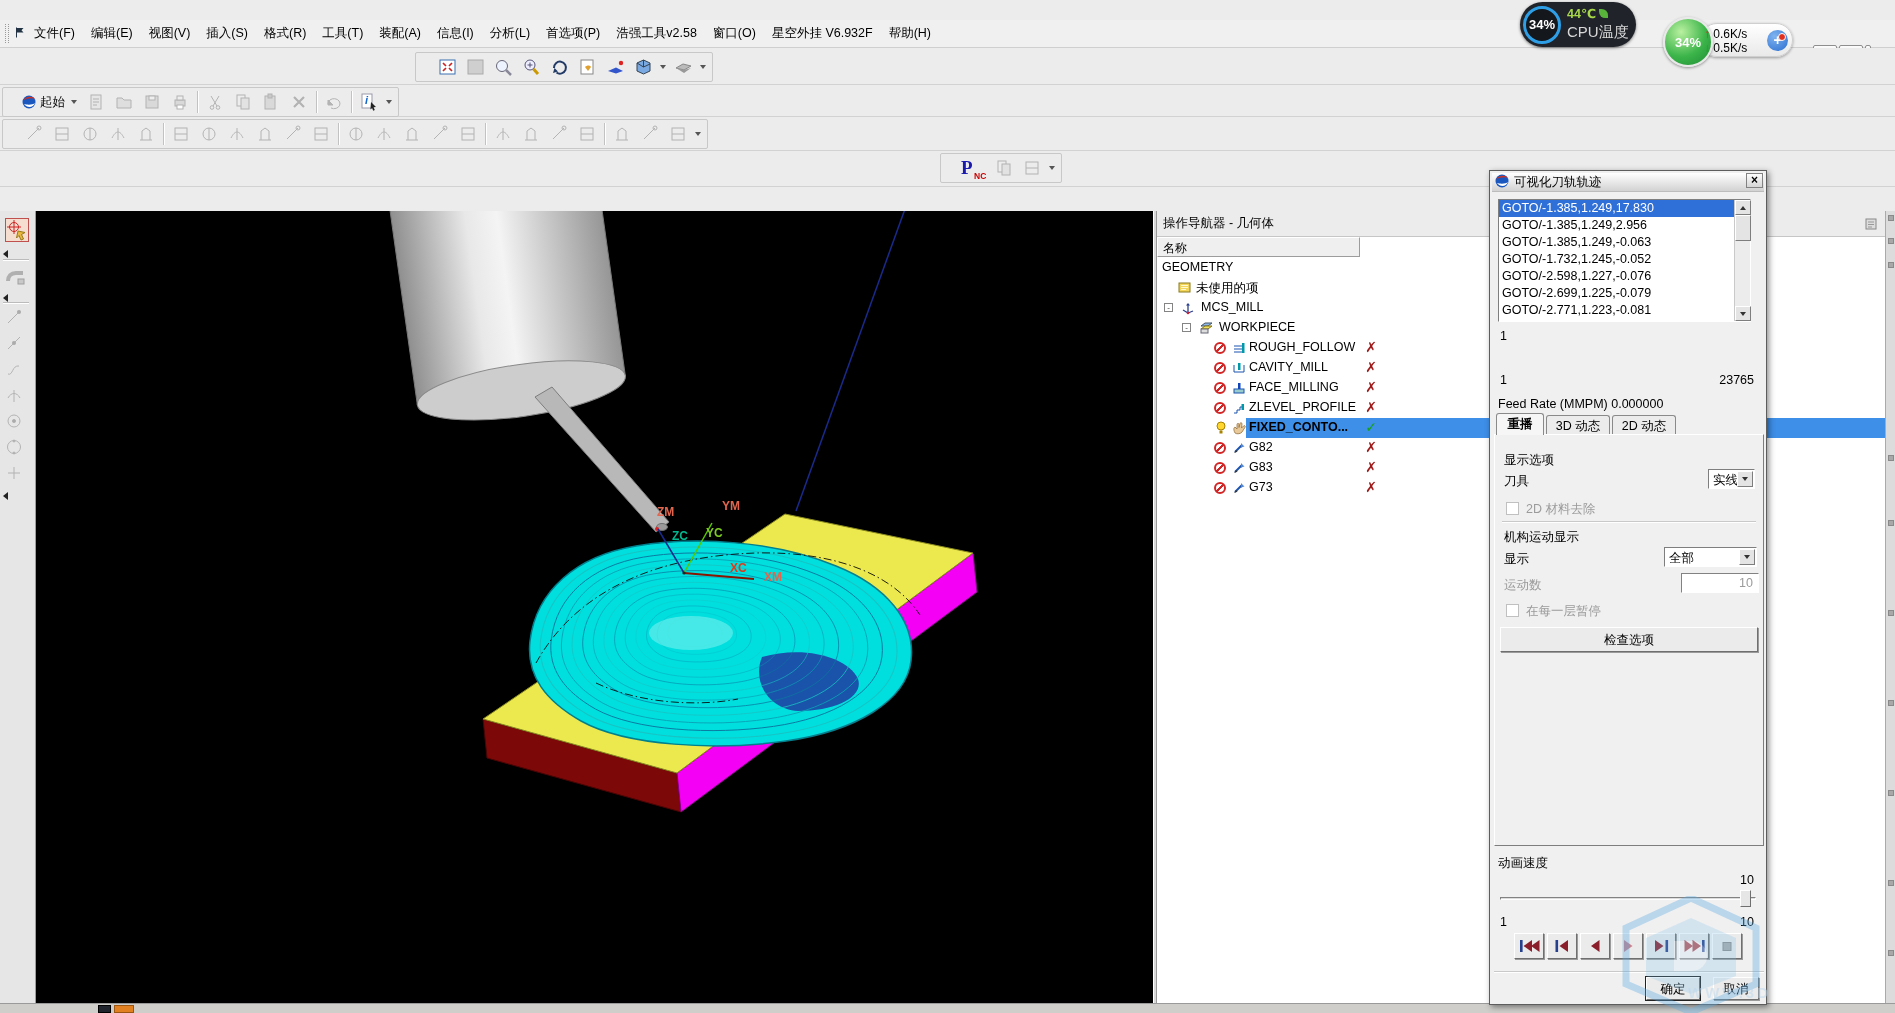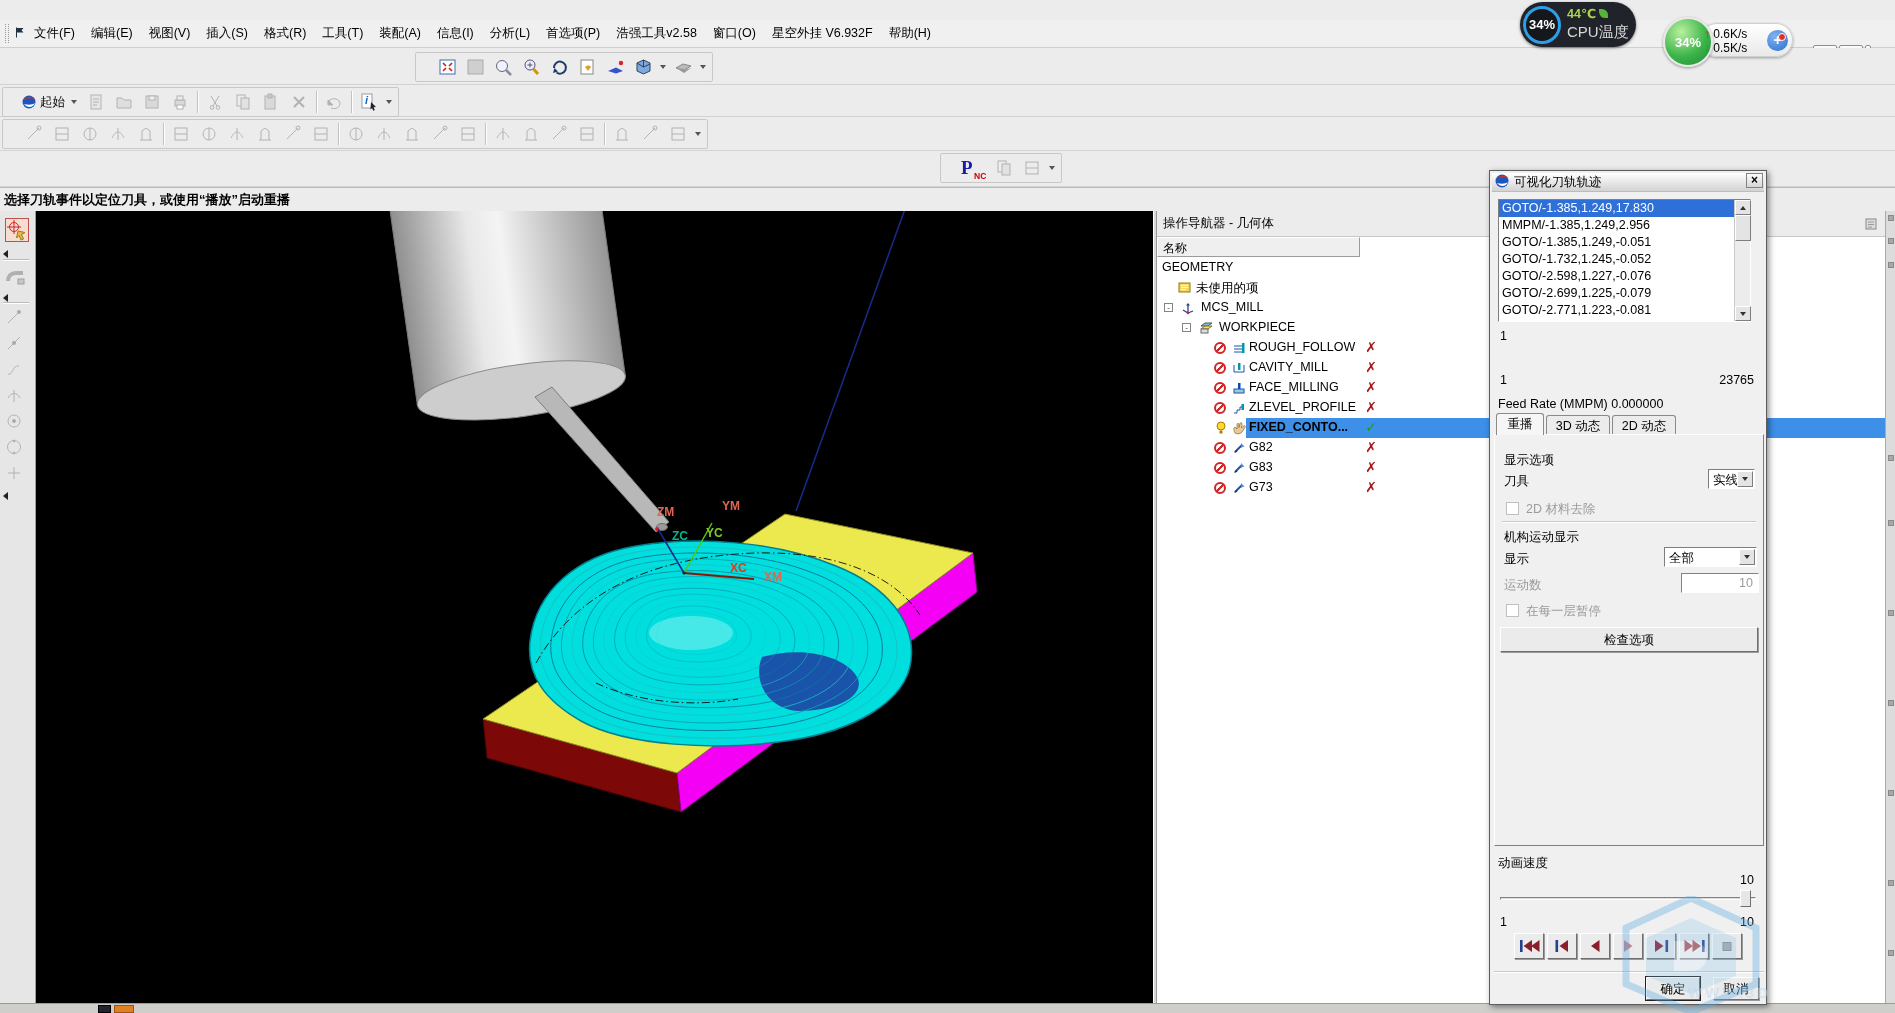--- a/index.html
+++ b/index.html
@@ -67,21 +67,21 @@
 #goto-list{position:absolute;left:8px;top:28px;width:253px;height:123px;background:#fff;border:1px solid;border-color:#7e7e7e #fff #fff #7e7e7e}
 .goto-row{height:17px;line-height:17px;padding-left:3px;font-size:12.5px;white-space:nowrap;width:236px;overflow:hidden}
 #goto-sb{position:absolute;right:0;top:0;width:16px;height:121px;background:#ececec;border-left:1px solid #c9c9c9}
 .sbbtn{position:absolute;left:0;width:16px;height:15px;background:#e4e4e4;border:1px solid;border-color:#fff #7e7e7e #7e7e7e #fff;display:flex;align-items:center;justify-content:center}
 .sbthumb{position:absolute;left:0;top:15px;width:16px;height:26px;background:#e4e4e4;border:1px solid;border-color:#fff #7e7e7e #7e7e7e #fff}
 .tri-up{width:0;height:0;border-left:3.5px solid transparent;border-right:3.5px solid transparent;border-bottom:4.5px solid #333}
 .tri-dn{width:0;height:0;border-left:3.5px solid transparent;border-right:3.5px solid transparent;border-top:4.5px solid #333}
 .dlbl{position:absolute;font-size:12.5px;white-space:nowrap}
 .gray{color:#9b9b9b}
 .tab{position:absolute;top:244px;height:20px;background:#ececec;border:1px solid #8a8a8a;border-bottom:none;border-radius:3px 3px 0 0;text-align:center;font-size:12.5px;padding:2px 8px 0}
-.tab.active{background:#f6f6f6;top:242px;height:22px;font-weight:normal;z-index:2}
+.tab.active{background:#f6f6f6;top:242px;height:22px;font-weight:bold;z-index:2}
 #tabbox{position:absolute;left:4px;top:263px;width:270px;height:412px;border:1px solid;border-color:#fff #7e7e7e #7e7e7e #fff;background:#f0f0f0}
 .combo{position:absolute;height:20px;background:#fff;border:1px solid;border-color:#7e7e7e #fff #fff #7e7e7e;font-size:12.5px;padding:2px 0 0 4px}
 .combo .cbtn{position:absolute;right:1px;top:1px;width:16px;height:16px;background:#e4e4e4;border:1px solid;border-color:#fff #7e7e7e #7e7e7e #fff;display:flex;align-items:center;justify-content:center}
 .chk{position:absolute;width:13px;height:13px;background:#fff;border:1px solid #9a9a9a}
 .hrline{position:absolute;height:1px;background:#c9c9c9;box-shadow:0 1px 0 #fff}
 .btn{position:absolute;background:#ebebeb;border:1px solid;border-color:#fff #6f6f6f #6f6f6f #fff;text-align:center;font-size:12.5px;box-shadow:1px 1px 0 #9a9a9a}
 #ok-btn{outline:1px solid #222;outline-offset:0}
 .pbtn{display:inline-block;width:30px;height:26px;margin-right:3px;background:#ebebeb;border:1px solid;border-color:#fff #6f6f6f #6f6f6f #fff;box-shadow:1px 1px 0 #9a9a9a;text-align:center;padding-top:5px}
 #speed-track{position:absolute;left:10px;top:726px;width:256px;height:3px;border:1px solid;border-color:#828282 #fff #fff #828282;background:#dcdcdc}
 #speed-thumb{position:absolute;left:250px;top:719px;width:11px;height:17px;background:#e6e6e6;border:1px solid;border-color:#fff #6f6f6f #6f6f6f #fff}
@@ -429,23 +429,20 @@
         <div class="tbtn">
           <svg class="gicon" width="20" height="20" stroke="#b0b0b0" fill="none">
             <rect x="4" y="4" width="12" height="12"></rect>
             <path d="M4 10h12"></path>
           </svg>
         </div>
         <span class="dd"></span>
       </div>
     </div>
 
-  <div id="promptrow">
-    <span>选择刀轨事件以定位刀具，或使用“播放”启动重播</span>
-  </div>
 
   <div id="leftstrip">
       <div class="lsitem" style="top:7px"><svg width="24" height="24">
           <rect x="0.5" y="0.5" width="23" height="23" fill="#f5ddd0" stroke="#c0504d"></rect>
           <circle cx="9" cy="9" r="4.5" fill="none" stroke="#c22"></circle>
           <path d="M9 2v14M2 9h14" stroke="#c22"></path>
           <path d="M13 13l7 1.5-3.5 2 2 4.5-2.5 1-2-4.5-2.5 2.5z" fill="#e8b93e" stroke="#9a7a1a"></path>
         </svg></div>
       <span class="larrow" style="top:39px"></span>
       <span class="lhr" style="top:48px"></span>
@@ -721,22 +718,22 @@
             <path d="M1 5.5C3 1 11 .5 13 4 10 2.5 4 3.5 1 5.5z" fill="#d03020"></path>
             <path d="M2 9c3 4 9 4 11-1-2 2-8 2-11 1z" fill="#fff"></path>
           </svg></span>
       <span class="t">可视化刀轨轨迹</span>
     </div>
     <div id="dlg-close">×</div>
 
     <div id="goto-list">
       <div id="goto-rows">
           <div class="goto-row" style="background:#2f6fd8;color:#fff">GOTO/-1.385,1.249,17.830</div>
-          <div class="goto-row" style="">MMPM/-1.385,1.249,2.956</div>
-          <div class="goto-row" style="">GOTO/-1.385,1.249,-0.051</div>
+          <div class="goto-row" style="">GOTO/-1.385,1.249,2.956</div>
+          <div class="goto-row" style="">GOTO/-1.385,1.249,-0.063</div>
           <div class="goto-row" style="">GOTO/-1.732,1.245,-0.052</div>
           <div class="goto-row" style="">GOTO/-2.598,1.227,-0.076</div>
           <div class="goto-row" style="">GOTO/-2.699,1.225,-0.079</div>
           <div class="goto-row" style="">GOTO/-2.771,1.223,-0.081</div>
         </div>
       <div id="goto-sb">
         <div class="sbbtn" style="top:0">
             <span class="tri-up"></span>
           </div>
         <div class="sbthumb"></div>

